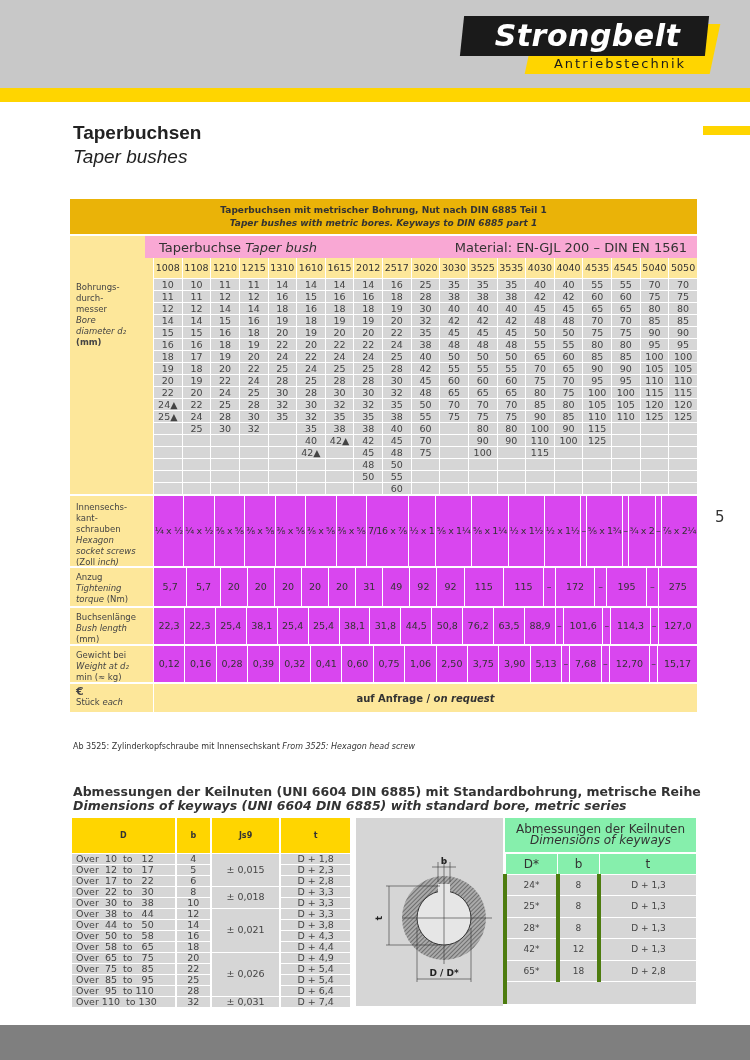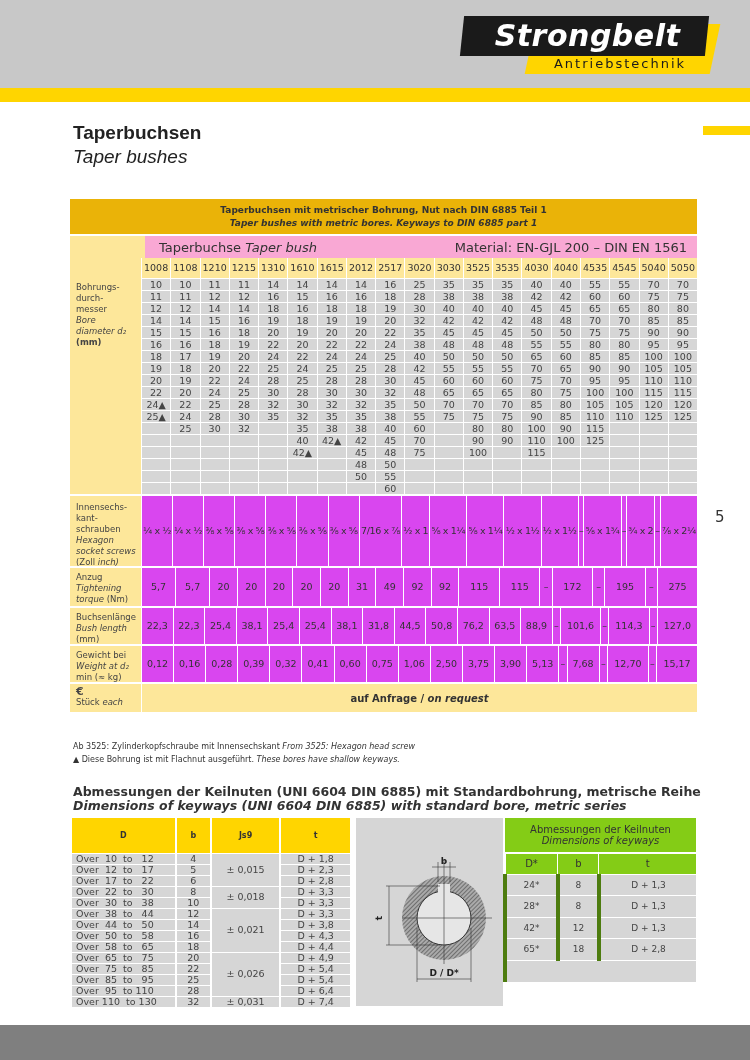--- a/index.html
+++ b/index.html
@@ -16,21 +16,21 @@
 .title2{position:absolute;left:73px;top:146px;font-size:19px;font-style:italic;color:#222;font-family:"Liberation Sans",sans-serif}
 
 .main{position:absolute;left:70px;top:199px;width:627px}
 .mh{background:#eab308;height:35px;text-align:center;padding-top:5px;font-size:9px;font-weight:bold;line-height:13px;color:#333}
 .mh i{font-style:italic}
 .row-bush{display:flex;height:24px;background:#f9a8d4;font-size:13px;align-items:center;border-top:2px solid #fff}
 .row-bush .lbl{width:75px;height:100%;background:#fde79a}
 .row-bush .a{padding-left:14px;flex:1}
 .row-bush .b{padding-right:10px}
 .grid{display:flex}
-.leftcol{width:71px;background:#fde79a;font-size:8.5px;line-height:11px;padding:3px 4px 0 6px;color:#444}
+.leftcol{width:83px;background:#fde79a;font-size:8.5px;line-height:11px;padding:3px 4px 0 6px;color:#444}
 table.sz{border-collapse:collapse;flex:1}
 table.sz td{font-size:9.5px;text-align:center;color:#444;border-left:1px solid #fff;height:11.9px;line-height:11px;padding:0}
 table.sz tr.hd td{background:#fde79a;height:20px;font-size:9.5px;color:#333}
 table.sz tr.dr td{background:#d6d6d6;border-top:1px solid #fff}
 .yellowrow{display:flex;background:#d946ef;border-top:2px solid #fff}
 .yellowrow .leftcol{border:none}
 .yellowrow table{border-collapse:collapse;flex:1;table-layout:fixed}
 .yellowrow td{text-align:center;color:#333;border-left:1px solid #fff;font-size:9.5px}
 .frac{font-size:7.5px;letter-spacing:-0.4px}
 .price{display:flex;background:#fde79a;border-top:2px solid #fff;height:30px}
@@ -40,21 +40,21 @@
 .sec2t{position:absolute;left:73px;top:785px;font-size:12.5px;color:#333;line-height:14px}
 .sec2t .b{font-weight:bold}
 .sec2t .i{font-style:italic;font-weight:bold}
 
 .kw{position:absolute;left:70px;top:818px;border-collapse:collapse;width:280px}
 .kw th{background:#ffd500;font-size:8px;height:35px;font-weight:bold;color:#333;border-left:2px solid #fff}
 .kw td{background:#d6d6d6;font-size:9.5px;height:10.8px;line-height:10px;color:#444;border-left:2px solid #fff;border-top:1px solid #fff;text-align:center;padding:0}
 .kw td.dcell{text-align:left;padding-left:4px;white-space:pre;font-family:"DejaVu Sans",sans-serif}
 .diag{position:absolute;left:356px;top:818px;width:147px;height:188px;background:#d6d6d6}
 .kw2{position:absolute;left:503px;top:818px;width:193px;border-collapse:collapse}
-.kw2 th{background:#84cc16;font-size:10px;font-weight:normal;color:#333}
+.kw2 th{background:#86efac;font-size:12px;font-weight:normal;color:#333}
 .kw2 th.top{height:35px;line-height:11px}
 .kw2 th.sub{height:21px;font-weight:normal;border-top:2px solid #fff;border-left:1px solid #fff}
 .kw2 td{background:#d6d6d6;height:21.5px;font-size:9px;text-align:center;color:#444;border-top:1px solid #fff;border-left:4px solid #4d7c0f}
 .footer{position:absolute;left:0;top:1025px;width:750px;height:35px;background:#7f7f7f}
 </style>
 </head>
 <body>
 
 <div class="header"></div>
 <div class="header-stripe"></div>
@@ -626,21 +626,20 @@
     <div class="leftcol">
       <div style="font-weight:bold;font-size:11px">€</div>
       <div><span>Stück </span><i>each</i></div>
     </div>
     <div class="ctr"><span>auf Anfrage / </span><i>on request</i></div>
   </div>
 </div>
 
 <div class="notes">
   <div><span>Ab 3525: Zylinderkopfschraube mit Innensechskant </span><i>From 3525: Hexagon head screw</i></div>
-  <div><span>▲ Diese Bohrung ist mit Flachnut ausgeführt. </span><i>These bores have shallow keyways.</i></div>
 </div>
 
 <div class="sec2t">
   <div class="b">Abmessungen der Keilnuten (UNI 6604 DIN 6885) mit Standardbohrung, metrische Reihe</div>
   <div class="i">Dimensions of keyways (UNI 6604 DIN 6885) with standard bore, metric series</div>
 </div>
 
 <table class="kw" id="kwTable">
     <tbody>
       <tr>
@@ -769,20 +768,25 @@
         <th class="sub">D*</th>
         <th class="sub">b</th>
         <th class="sub">t</th>
       </tr>
       <tr>
         <td>24*</td>
         <td>8</td>
         <td>D + 1,3</td>
       </tr>
       <tr>
+        <td>25*</td>
+        <td>8</td>
+        <td>D + 1,3</td>
+      </tr>
+      <tr>
         <td>28*</td>
         <td>8</td>
         <td>D + 1,3</td>
       </tr>
       <tr>
         <td>42*</td>
         <td>12</td>
         <td>D + 1,3</td>
       </tr>
       <tr>

